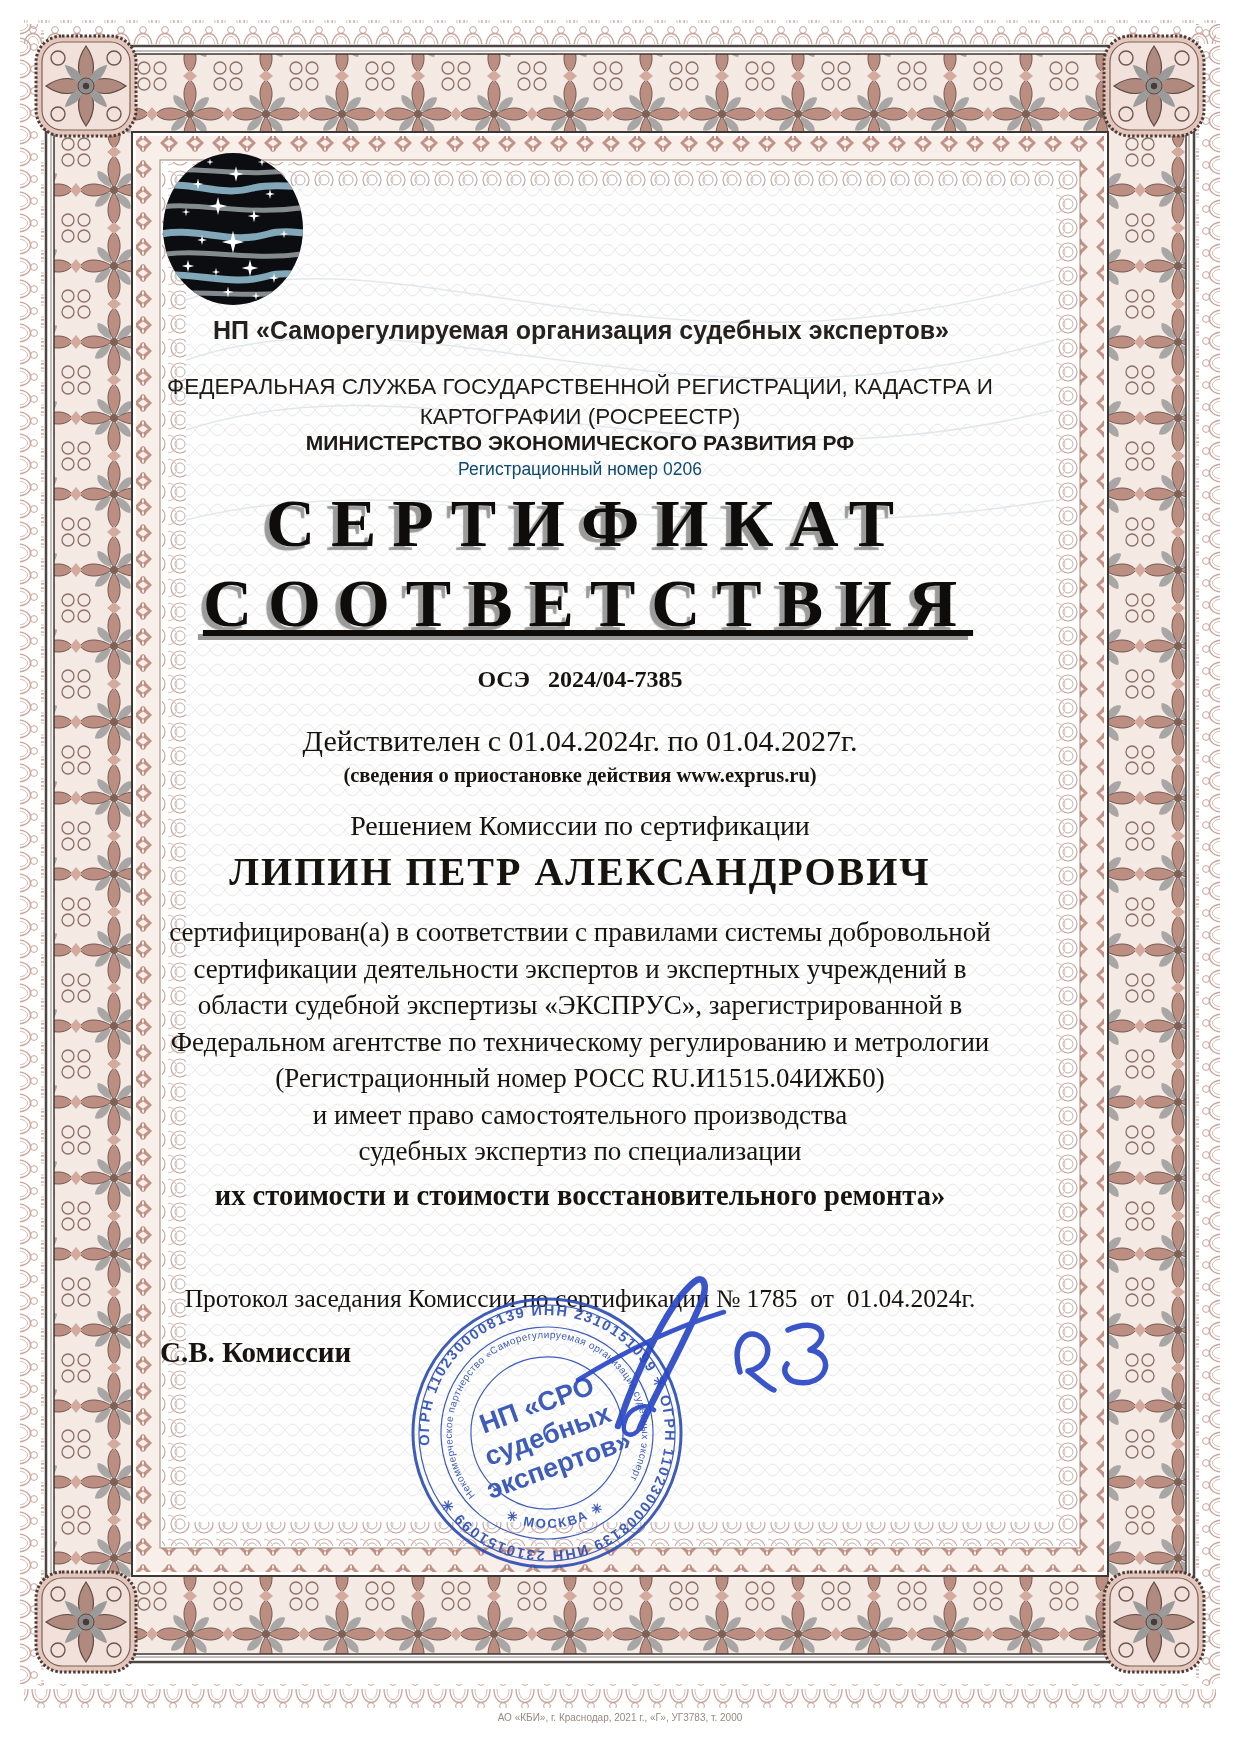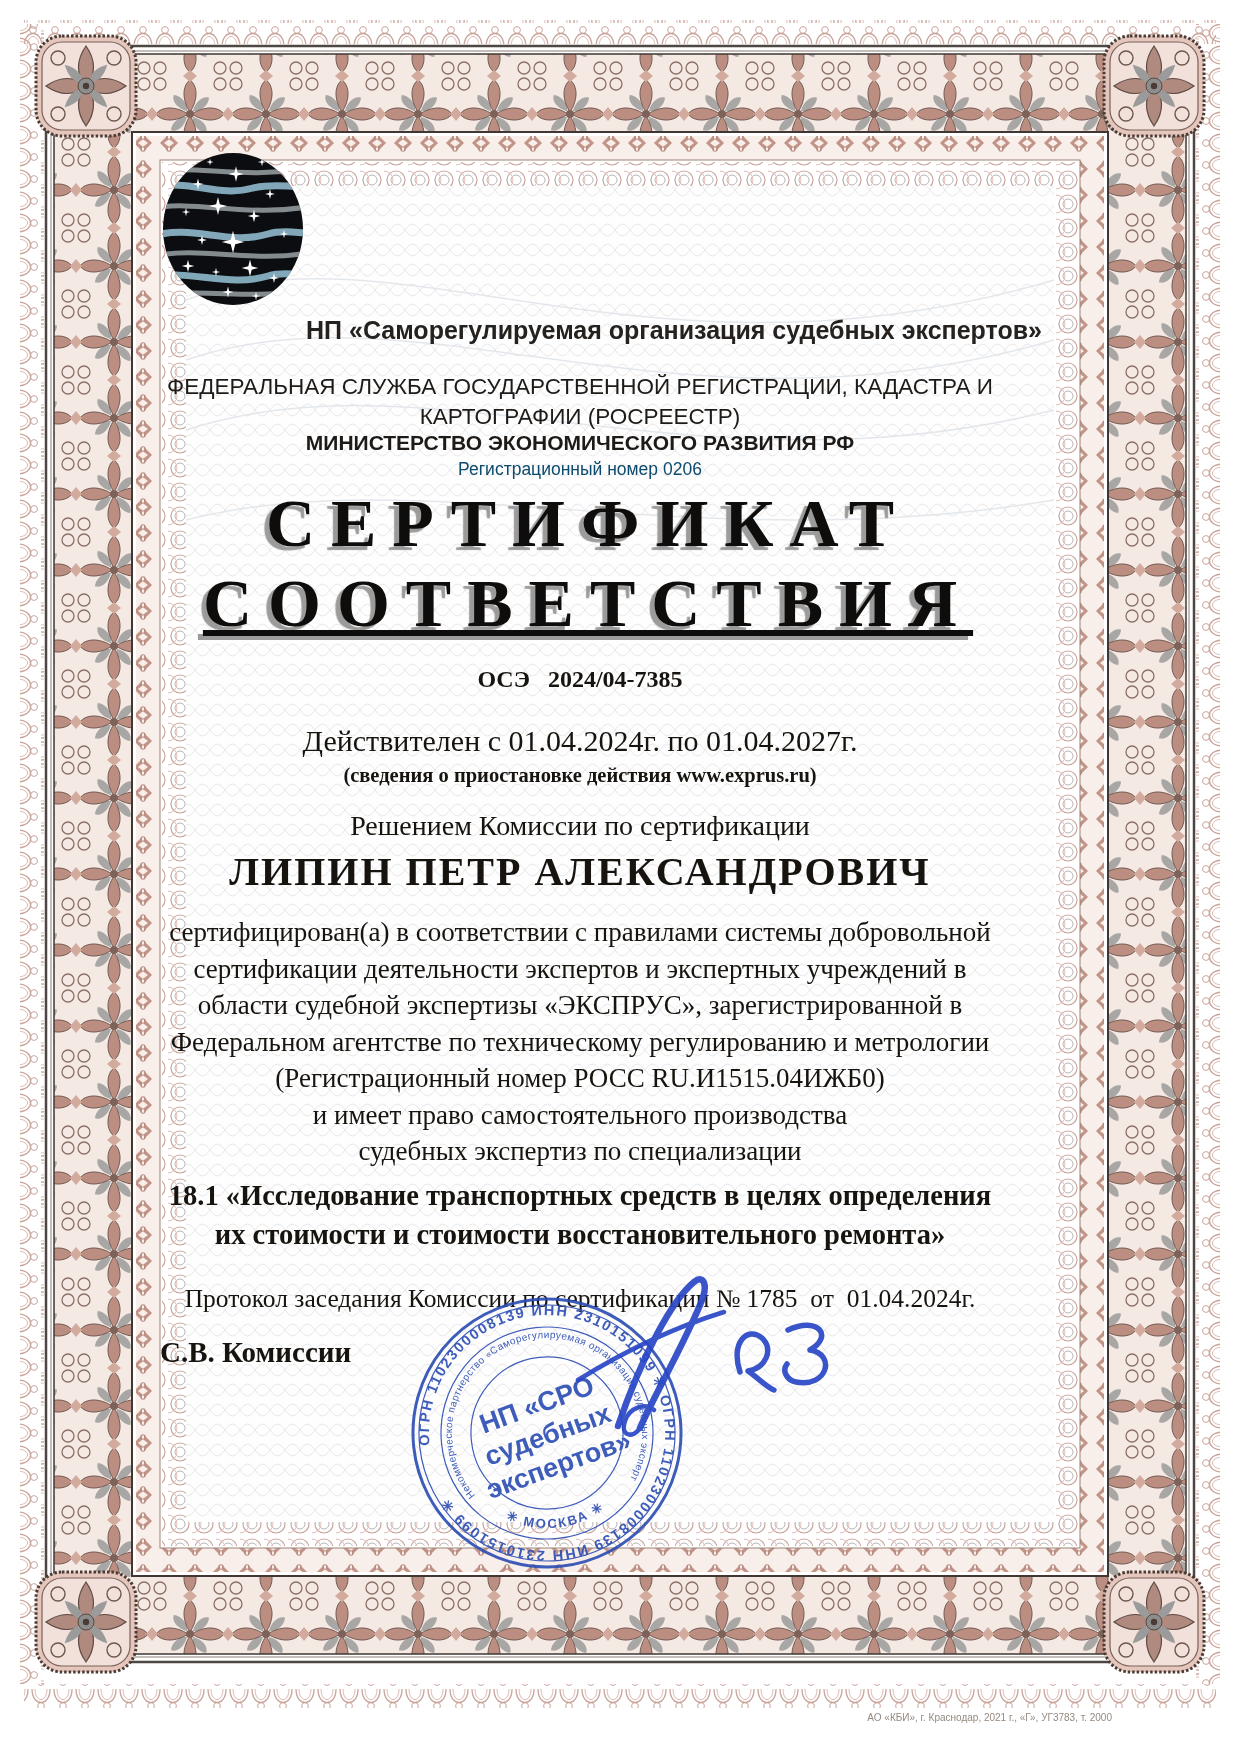--- a/index.html
+++ b/index.html
@@ -1,22 +1,22 @@
 <!DOCTYPE html>
 <html><head>
 <meta charset="utf-8">
 <style>
   html,body{margin:0;padding:0;background:#ffffff;}
   .cert{position:relative;width:1240px;height:1754px;background:#ffffff;overflow:hidden;
         font-family:"Liberation Serif",serif;color:#17140f;}
   svg{display:block;}
   .frame-svg{position:absolute;left:0;top:0;z-index:1;}
   .content{position:absolute;left:130px;top:0;width:900px;z-index:3;text-align:center;}
-  .org-header{position:absolute;left:12px;width:100%;top:316px;
-     font-family:"Liberation Sans",sans-serif;font-weight:bold;font-size:25px;color:#24211e;text-align:right;}
+  .org-header{position:absolute;left:1px;width:100%;top:316px;
+     font-family:"Liberation Sans",sans-serif;font-weight:bold;font-size:25px;color:#24211e;}
   .agency{position:absolute;left:0;width:100%;top:372px;
      font-family:"Liberation Sans",sans-serif;font-size:22.5px;line-height:30px;color:#1d1a17;}
   .ministry{position:absolute;left:0;width:100%;top:431px;
      font-family:"Liberation Sans",sans-serif;font-weight:bold;font-size:21px;color:#1d1a17;}
   .regnum{position:absolute;left:0;width:100%;top:459px;
      font-family:"Liberation Sans",sans-serif;font-size:17.5px;color:#0c4a6e;}
   .title-line{position:absolute;left:0;width:100%;font-weight:bold;font-size:68px;line-height:74px;
      letter-spacing:16px;margin-left:8px;color:#0f0d0b;text-shadow:-5px 4px 1px #9b9b9b;}
   .title-1{top:486px;}
   .title-2{top:566px;text-decoration:underline;}
@@ -26,21 +26,21 @@
   .decision{position:absolute;left:0;width:100%;top:810px;font-size:28px;}
   .holder{position:absolute;left:0;width:100%;top:848px;font-weight:bold;font-size:40px;letter-spacing:2px;}
   .bodytext{position:absolute;left:0;width:100%;top:914px;font-size:27px;line-height:36.5px;}
   .spec{position:absolute;left:0;width:100%;top:1176px;font-weight:bold;font-size:28.5px;line-height:39px;}
   .protocol{position:absolute;left:0;width:100%;top:1284px;font-size:25.5px;white-space:pre;}
   .director-row{position:absolute;left:160px;top:1336px;width:890px;z-index:3;display:flex;
      justify-content:space-between;font-weight:bold;font-size:29px;}
   .logo{position:absolute;left:158px;top:150px;z-index:3;}
   .stamp{position:absolute;left:402px;top:1288px;z-index:4;opacity:.9;transform:rotate(-6deg);}
   .signature{position:absolute;left:520px;top:1258px;z-index:5;opacity:.92;}
-  .fineprint{position:absolute;left:0;top:1712px;width:1112px;text-align:right;z-index:3;
+  .fineprint{position:absolute;left:0;top:1712px;width:1240px;text-align:center;z-index:3;
      font-family:"Liberation Sans",sans-serif;font-size:10px;color:#95897f;}
 </style>
 </head>
 <body>
 
 <div class="cert">
 
   <svg class="frame-svg" width="1240" height="1754" viewBox="0 0 1240 1754">
     <defs>
       <pattern id="pLoopH" width="22" height="24" patternUnits="userSpaceOnUse">
@@ -203,21 +203,20 @@
     <div class="bodytext">
       <div>сертифицирован(а) в соответствии с правилами системы добровольной</div>
       <div>сертификации деятельности экспертов  и экспертных учреждений в</div>
       <div>области судебной экспертизы «ЭКСПРУС», зарегистрированной в</div>
       <div>Федеральном агентстве по техническому регулированию и метрологии</div>
       <div>(Регистрационный номер РОСС RU.И1515.04ИЖБ0)</div>
       <div>и имеет право самостоятельного производства</div>
       <div>судебных экспертиз по специализации</div>
     </div>
     <div class="spec">
-      <div>18.1 «Исследование транспортных средств в целях определения</div>
       <div>их стоимости и стоимости восстановительного ремонта»</div>
     </div>
     <div class="protocol">Протокол заседания Комиссии по сертификации № 1785  от  01.04.2024г.</div>
   </div>
 
   <div class="director-row">
     <span>С.В. Комиссии</span>
   </div>
 
   <svg class="stamp" width="290" height="290" viewBox="0 0 290 290">

